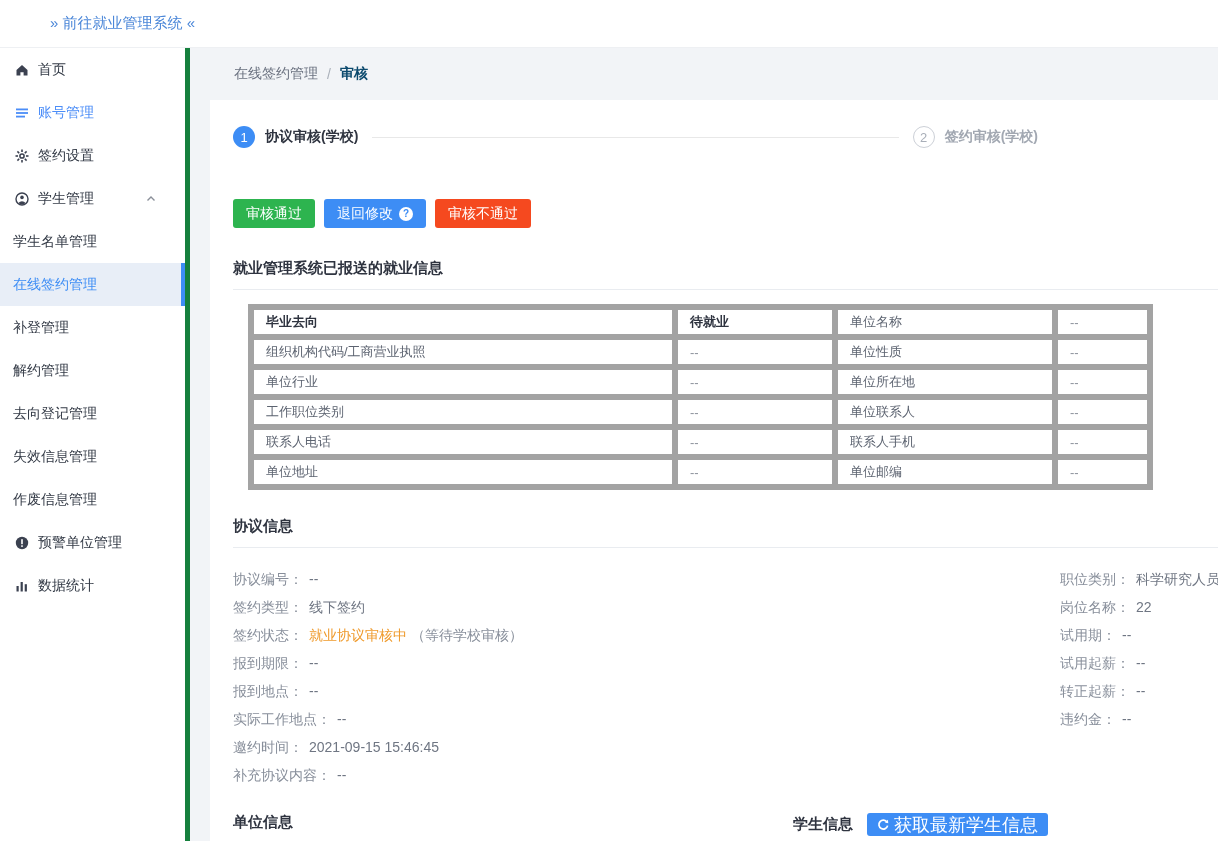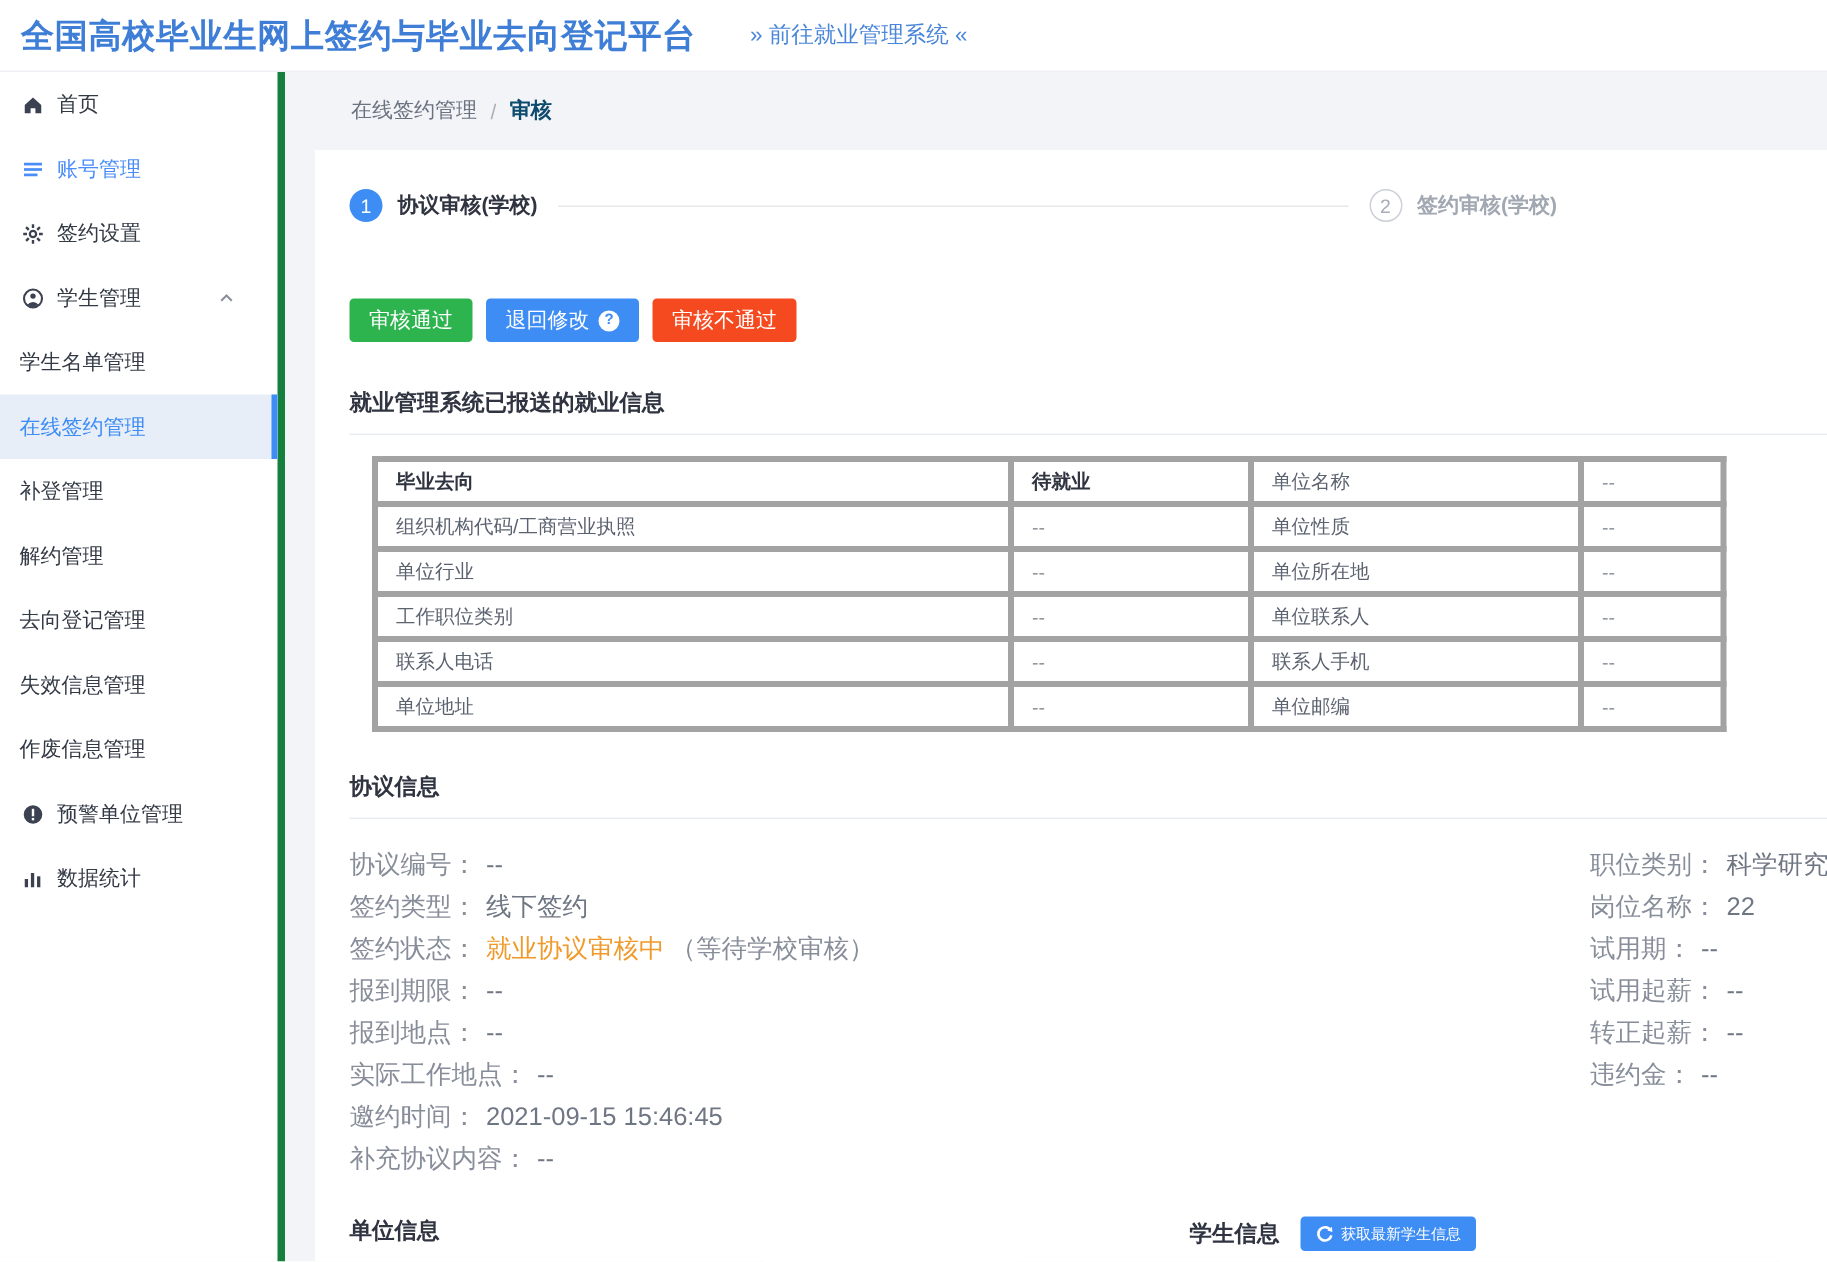--- a/index.html
+++ b/index.html
@@ -57,54 +57,53 @@
   .btn.red { background:#f5491f;align-items:center; }
   .q-badge { width:14px; height:14px; border-radius:50%; background:#fff; color:#3d8df5;
     font-size:10px; font-weight:700; display:inline-flex; align-items:center; justify-content:center; }
 
   
   .section-title { font-size:15px; font-weight:700; color:#2f3440; }
   .section-head { margin-top:31px; padding-bottom:11px; border-bottom:1px solid #e9ecf0; }
 
   
   .rep-table { margin:14px 0 0 15px; border-collapse:collapse; table-layout:fixed; width:899px; }
-  .rep-table td { border:4px solid #a3a3a3; height:30px; padding-left:12px;
+  .rep-table td { border:6px solid #a3a3a3; height:30px; padding-left:12px;
     font-size:13px; color:#5c6370; }
   .rep-table td.muted { color:#8d939c; }
   .rep-table td.strong { color:#2f3440; font-weight:700; }
   .col0{width:424px;} .col1{width:160px;} .col2{width:220px;} .col3{width:95px;}
 
   
   .detail-wrap { display:flex; margin-top:17px; }
   .detail-left { flex:1; }
   .detail-right { width:158px; flex:none; }
-  .d-row { height:28px; line-height:28px; font-size:17px; color:#878e9a; white-space:nowrap; }
+  .d-row { height:28px; line-height:28px; font-size:14px; color:#878e9a; white-space:nowrap; }
   .d-val { color:#6f7683; margin-left:6px; }
   .d-val.orange { color:#ef9a2b; }
   .d-suffix { color:#878e9a; margin-left:4px; }
 
   
   .bottom-cols { display:flex; margin-top:24px; }
   .bc-left { width:510px; flex:none; }
   .bc-left .underline { margin-top:13px; border-bottom:1px solid #e9ecf0; }
   .bc-spacer { width:50px; flex:none; }
   .bc-right { flex:1; }
   .bc-right-head { display:flex; align-items:center; gap:14px; }
   .bc-right .underline { margin-top:9px; border-bottom:1px solid #e9ecf0; }
   .btn-sm { height:23px; border:none; border-radius:3px; background:#3d8df5; color:#fff;
-    font-size:10px; padding:0 10px; display:inline-flex; align-items:center; gap:5px;
+    font-size:18px; padding:0 10px; display:inline-flex; align-items:center; gap:5px;
     cursor:pointer; font-family:inherit; }
 
   svg { display:block; }
 </style>
 </head>
 <body>
 
 <div class="app-header">
-  <div class="app-title">全国高校毕业生网上签约与毕业去向登记平台</div>
   <a class="portal-link" href="#">» 前往就业管理系统 «</a>
 </div>
 
 <div class="frame">
 
   <div class="sidebar">
     <div class="menu-item">
       <span class="mi-icon">
         <svg width="14" height="14" viewBox="0 0 14 14">
             <path d="M1.5 7 L7 2 L12.5 7 V12.5 H8.6 V9.2 H5.4 V12.5 H1.5 Z" fill="currentColor"></path>

